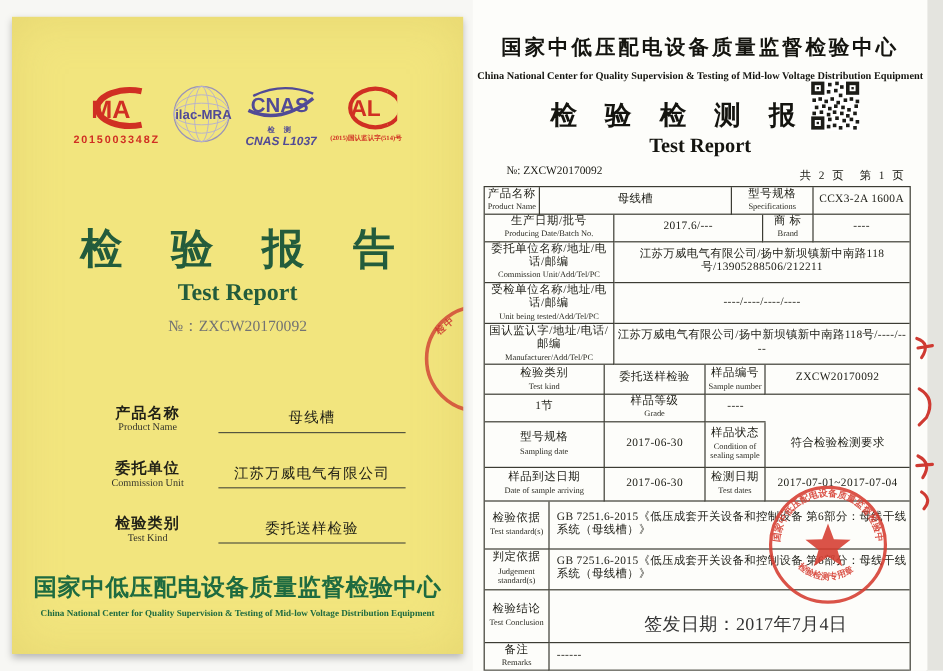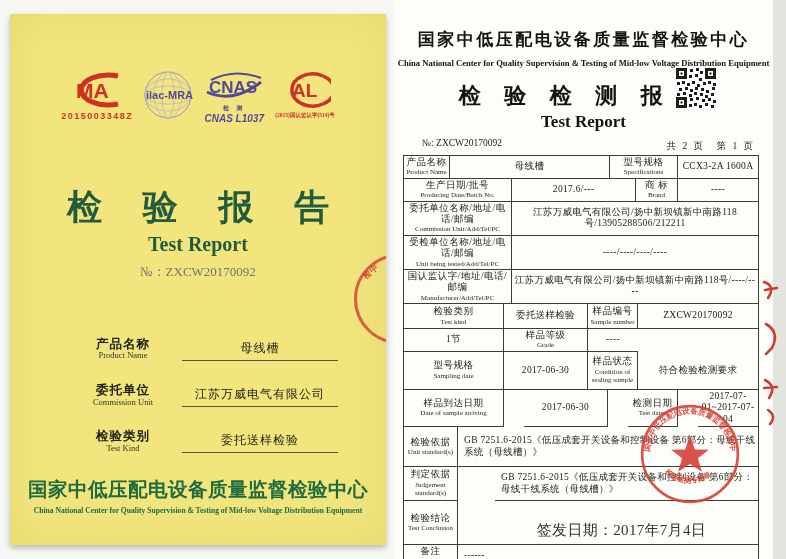--- a/index.html
+++ b/index.html
@@ -58,21 +58,21 @@
   .cell:last-child{border-right:none;}
   .cell .cn{font-size:9.5px;letter-spacing:.5px;}
   .cell .en{font-size:7px;color:#2a2a22;}
   .cell.value{font-size:9.5px;letter-spacing:.3px;}
   .cols-r1{grid-template-columns:46px 160px 68px 1fr;}
   .cols-r2{grid-template-columns:108px 124px 42px 1fr;}
   .cols-wide{grid-template-columns:108px 1fr;}
   .cols-mid{grid-template-columns:100px 84px 50px 1fr;}
   .cols-narrow{grid-template-columns:54px 1fr;}
   .h20{min-height:20px;} .h24{min-height:24px;} .h25{min-height:25px;} .h21{min-height:21px;}
-  .h38{min-height:38px;} .h28{min-height:28px;gap:20px;} .h40{min-height:40px;} .h34{min-height:34px;gap:37px;}
+  .h38{min-height:38px;} .h28{min-height:28px;} .h40{min-height:40px;} .h34{min-height:34px;}
   .h44{min-height:44px;} .h18{min-height:18px;}
   .cell.value.left{align-items:flex-start;text-align:left;padding-left:6px;}
   .concl{position:relative;align-items:flex-start;text-align:left;padding:5px 6px;}
   .concl .sign-date{position:absolute;right:52px;bottom:5px;font-size:15px;color:#333;}
   .big-stamp{position:absolute;left:234px;top:246px;width:104px;height:104px;opacity:.88;pointer-events:none;}
   .seam-marks{position:absolute;left:356px;top:120px;pointer-events:none;}
 </style>
 </head>
 <body>
 
@@ -321,21 +321,21 @@
       <div class="cell">
           <div class="cn">检测日期</div>
           <div class="en">Test dates</div>
         </div>
       <div class="cell value">2017-07-01~2017-07-04</div>
     </div>
 
     <div class="trow cols-narrow h40">
       <div class="cell">
           <div class="cn">检验依据</div>
-          <div class="en">Unit standard(s)</div>
+          <div class="en">Test standard(s)</div>
         </div>
       <div class="cell value left">GB 7251.6-2015《低压成套开关设备和控制设备 第6部分：母线干线系统（母线槽）》</div>
     </div>
 
     <div class="trow cols-narrow h34">
       <div class="cell">
           <div class="cn">判定依据</div>
           <div class="en">Judgement standard(s)</div>
         </div>
       <div class="cell value left">GB 7251.6-2015《低压成套开关设备和控制设备 第6部分：母线干线系统（母线槽）》</div>

